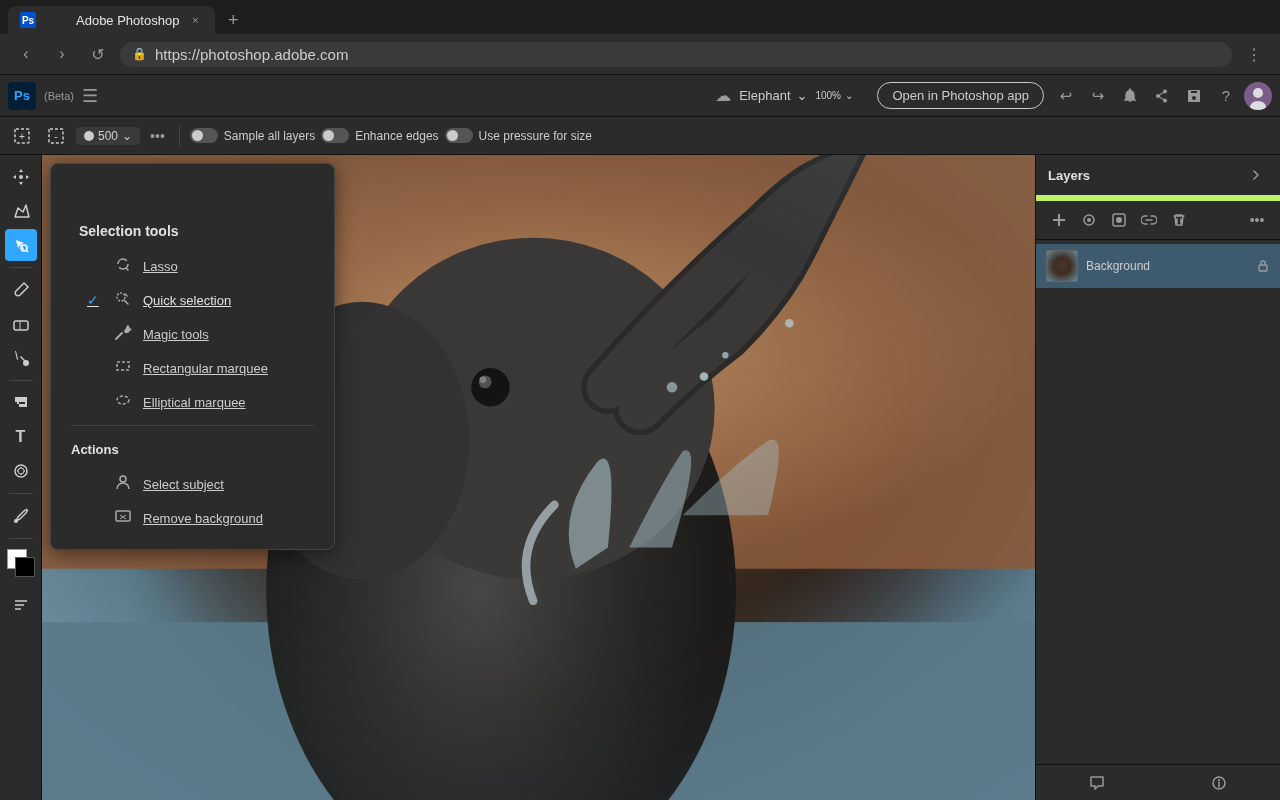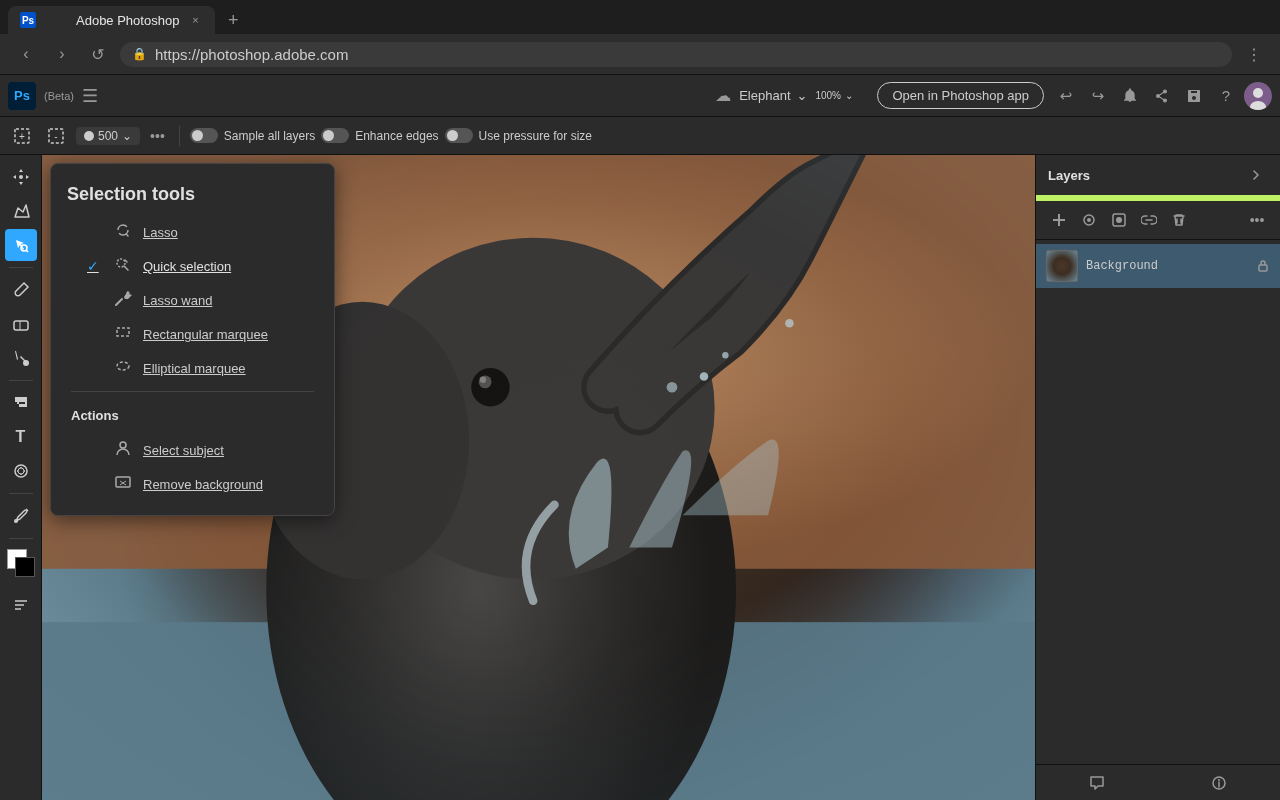--- a/index.html
+++ b/index.html
@@ -57,40 +57,40 @@
     .canvas-area { flex: 1; background: #404040; overflow: hidden; position: relative; }
     
     .elephant-canvas { width: 100%; height: 100%; background: 
       radial-gradient(ellipse at 55% 40%, #4a3728 0%, #3d2e22 20%, #2a2020 40%, #5a7a8a 65%, #6a8a9a 80%, #789aaa 100%);
       position: relative; overflow: hidden; }
     .elephant-overlay { position: absolute; inset: 0; background:
       radial-gradient(ellipse at 50% 60%, rgba(80,60,40,0.8) 0%, rgba(60,45,30,0.6) 30%, transparent 60%); }
 
     
     .dropdown-panel { position: absolute; top: 0; left: 0; width: 285px; background: #2b2b2b; border-radius: 8px; box-shadow: 0 4px 20px rgba(0,0,0,0.5); padding: 16px 0; z-index: 100; border: 1px solid #444; }
-    .panel-section-title { font-size: 18px; font-weight: 600; color: #e0e0e0; padding: 4px 16px 8px; }
+    .panel-section-title { font-size: 14px; font-weight: 600; color: #e0e0e0; padding: 4px 28px 8px; margin-top: 39px; }
     .panel-item { display: flex; align-items: flex-end; gap: 10px; padding: 7px 36px; cursor: pointer; font-size: 13px; color: #ccc; position: relative; text-decoration: underline; }
     .panel-item.selected { color: #e0e0e0; }
     .panel-check { color: #31a8ff; font-size: 14px; width: 16px; }
     .panel-icon { width: 20px; height: 20px; display: flex; align-items: center; justify-content: center; font-size: 15px; color: #aaa; flex-shrink: 0; }
     .panel-divider { height: 1px; background: #444; margin: 8px 20px; }
     .panel-actions-title { font-size: 13px; font-weight: 600; color: #e0e0e0; padding: 8px 20px; }
 
     
     .right-panel { width: 245px; background: #2b2b2b; border-left: 1px solid #111; display: flex; flex-direction: column; flex-shrink: 0; }
     .layers-header { display: flex; align-items: center; padding: 8px 12px; border-bottom: 6px solid #bef264; }
     .layers-title { font-size: 13px; font-weight: 600; color: #e0e0e0; flex: 1; }
     .layers-icons { display: flex; gap: 2px; }
     .layer-icon-btn { width: 24px; height: 24px; border-radius: 4px; display: flex; align-items: center; justify-content: center; cursor: pointer; color: #999; font-size: 13px; }
     .layers-toolbar { display: flex; align-items: center; padding: 6px 10px; gap: 4px; border-bottom: 1px solid #111; }
     .layer-tool-btn { width: 26px; height: 26px; border-radius: 4px; display: flex; align-items: center; justify-content: center; cursor: pointer; color: #999; font-size: 14px; }
     .layer-tool-more { margin-left: auto; }
     .layers-list { flex: 1; overflow-y: auto; padding: 4px 0; }
     .layer-item { display: flex; align-items: center; gap: 8px; padding: 6px 10px; cursor: pointer; }
-    .layer-item.active { background: #3d5a6e; font-family: Liberation Mono, monospace; }
+    .layer-item.active { background: #3d5a6e; }
     .layer-thumb { width: 32px; height: 32px; border-radius: 2px; background: #555; border: 1px solid #666; flex-shrink: 0; overflow: hidden; }
     .layer-thumb-img { width: 100%; height: 100%; background: 
       radial-gradient(ellipse at 50% 50%, #4a3728 0%, #3d2e22 40%, #6a8a9a 100%); }
     .layer-name { font-size: 12px; color: #ccc; flex: 1; }
     .layer-lock { color: #999; font-size: 13px; }
     .right-panel-bottom { display: flex; border-top: 1px solid #111; }
     .right-icon-btn { flex: 1; height: 36px; display: flex; align-items: center; justify-content: center; cursor: pointer; color: #999; font-size: 16px; }
 
     svg { display: block; }
   </style>
@@ -366,21 +366,21 @@
         <div class="panel-item">
           <span class="panel-check"></span>
           <span class="panel-icon">
             <svg width="18" height="18" viewBox="0 0 18 18">
                 <line x1="8" y1="10" x2="2" y2="16" stroke="#aaa" stroke-width="2" stroke-linecap="round"></line>
                 <path d="M10 8l4-6 1 3 3 1-4 4-3 0-1-2z" fill="#aaa"></path>
                 <line x1="14" y1="2" x2="14" y2="5" stroke="#aaa" stroke-width="1"></line>
                 <line x1="16" y1="4" x2="12" y2="4" stroke="#aaa" stroke-width="1"></line>
               </svg>
           </span>
-          <span>Lasso wand</span>
+          <span>Magic tools</span>
         </div>
 
         <div class="panel-item">
           <span class="panel-check"></span>
           <span class="panel-icon">
             <svg width="18" height="18" viewBox="0 0 18 18">
                 <rect x="3" y="5" width="12" height="8" fill="none" stroke="#aaa" stroke-width="1.5" stroke-dasharray="3,2"></rect>
               </svg>
           </span>
           <span>Rectangular marquee</span>

